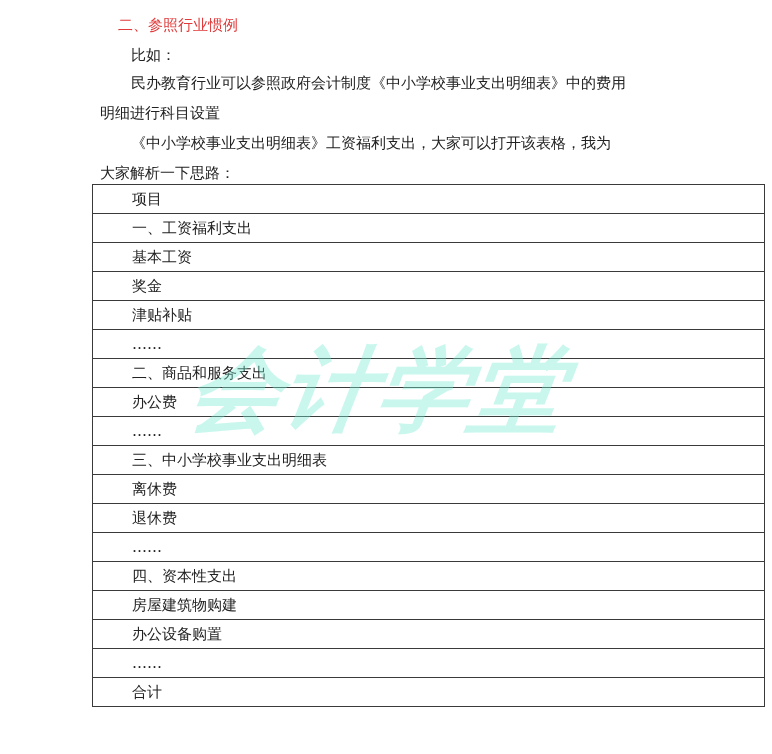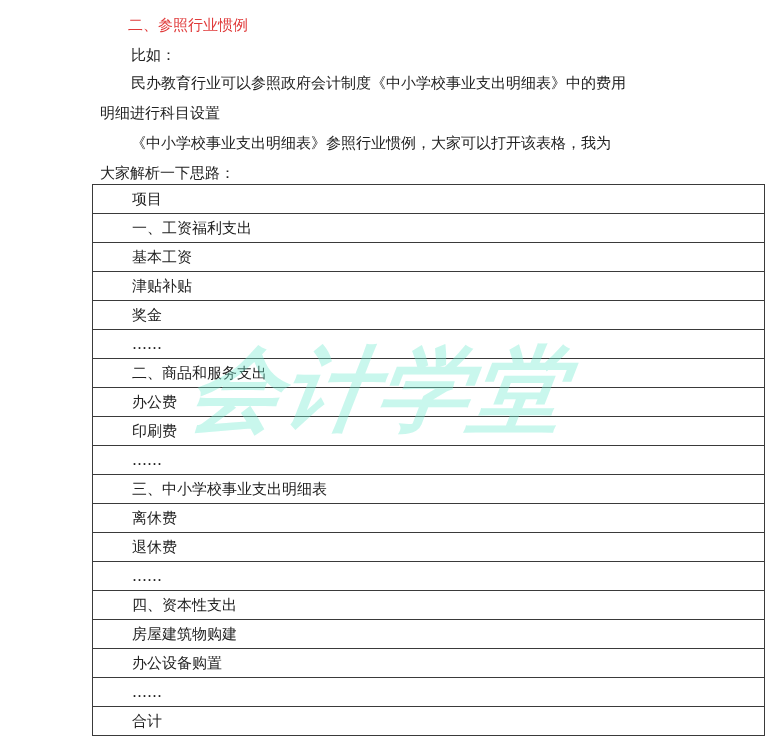--- a/index.html
+++ b/index.html
@@ -5,21 +5,21 @@
   html, body { margin: 0; padding: 0; background: #ffffff; }
   body {
     width: 772px; height: 754px; overflow: hidden; position: relative;
     font-family: "DejaVu Serif", "Liberation Serif", serif;
     color: #222222;
   }
   .para {
     position: absolute; left: 100px; width: 560px;
     font-size: 15px; line-height: 30px; margin: 0;
   }
-  .heading { top: 10px; left: 128px; color: #e03a3a; }
+  .heading { top: 10px; left: 118px; color: #e03a3a; }
   .p1 { top: 40px; left: 131px; }
   .p2 { top: 70px; text-indent: 31px; }
   .p3 { top: 130px; text-indent: 31px; }
   .line { display: block; font-family: Liberation Mono, monospace; }
   table.sheet {
     position: absolute; left: 92px; top: 184px; width: 673px;
     border-collapse: collapse; font-size: 15px;
   }
   table.sheet td {
     border: 1.5px solid #3a3a3a;
@@ -36,52 +36,49 @@
 </head>
 <body>
 
 <p class="para heading">二、参照行业惯例</p>
 <p class="para p1">比如：</p>
 <p class="para p2">
   <span class="line">民办教育行业可以参照政府会计制度《中小学校事业支出明细表》中的费用</span>
   <span class="line" style="text-indent:0">明细进行科目设置</span>
 </p>
 <p class="para p3">
-  <span class="line">《中小学校事业支出明细表》参照行业惯例，大家可以打开该表格，我为</span>
+  <span class="line">《中小学校事业支出明细表》工资福利支出，大家可以打开该表格，我为</span>
   <span class="line" style="text-indent:0">大家解析一下思路：</span>
 </p>
 
 <table class="sheet">
   <tbody id="sheet-body">
       <tr>
         <td>项目</td>
       </tr>
       <tr>
         <td>一、工资福利支出</td>
       </tr>
       <tr>
         <td>基本工资</td>
       </tr>
       <tr>
-        <td>津贴补贴</td>
+        <td>奖金</td>
       </tr>
       <tr>
-        <td>奖金</td>
+        <td>津贴补贴</td>
       </tr>
       <tr>
         <td>……</td>
       </tr>
       <tr>
         <td>二、商品和服务支出</td>
       </tr>
       <tr>
         <td>办公费</td>
-      </tr>
-      <tr>
-        <td>印刷费</td>
       </tr>
       <tr>
         <td>……</td>
       </tr>
       <tr>
         <td>三、中小学校事业支出明细表</td>
       </tr>
       <tr>
         <td>离休费</td>
       </tr>

